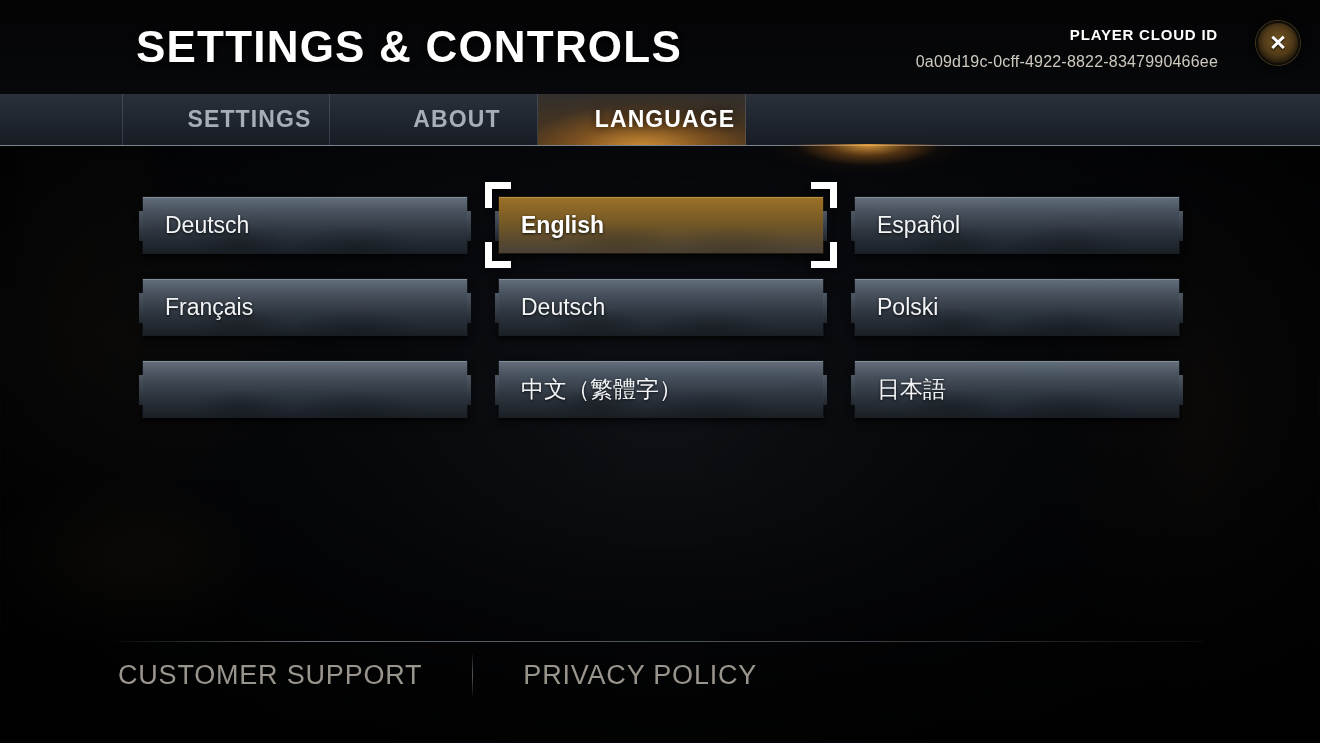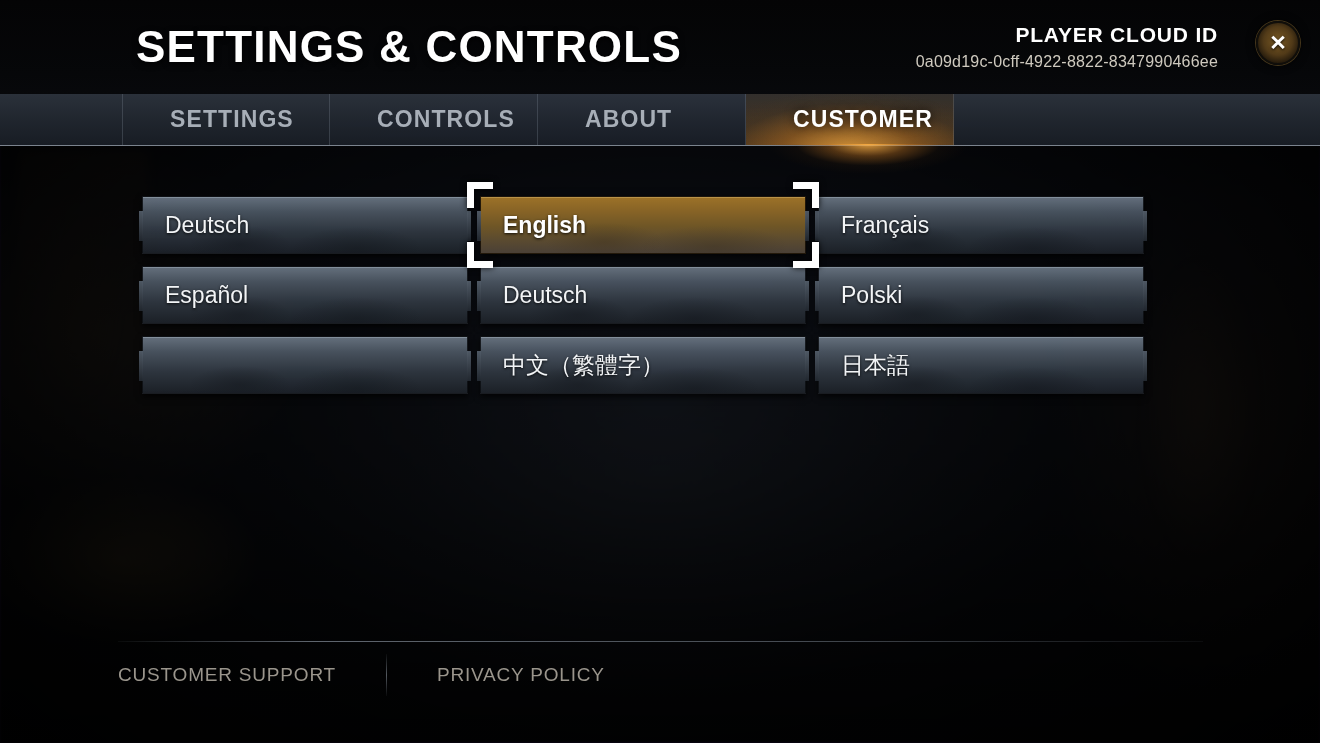--- a/index.html
+++ b/index.html
@@ -73,21 +73,21 @@
     text-shadow: 0 2px 6px rgba(0,0,0,0.9);
     white-space: nowrap;
   }
 
   .cloud-id-block {
     position: absolute;
     right: 102px; top: 22px;
     text-align: right;
   }
   .cloud-id-label {
-    font-size: 21px;
+    font-size: 15px;
     font-weight: bold;
     letter-spacing: 0.8px;
     color: #ffffff;
     line-height: 26px;
     white-space: nowrap;
   }
   .cloud-id-value {
     font-size: 16px;
     letter-spacing: 0.2px;
     color: #cfcabf;
@@ -130,20 +130,21 @@
     border-bottom: 1px solid rgba(190,200,212,0.55);
     display: flex;
     align-items: stretch;
     padding-left: 122px;
   }
   .tab {
     position: relative;
     width: 208px;
     display: flex;
     align-items: center;
+    justify-content: center;
     font-size: 23px;
     font-weight: bold;
     letter-spacing: 1.1px;
     color: #a7aeb7;
     cursor: pointer;
     border-right: 1px solid rgba(125,135,148,0.30);
     padding-left: 47px;
   }
   .tab:first-child { border-left: 1px solid rgba(125,135,148,0.30); }
   .tab.active {
@@ -163,21 +164,20 @@
 
   
   .lang-grid {
     position: absolute;
     left: 142px; top: 196px;
     width: 1040px;
     display: grid;
     grid-template-columns: repeat(3, 326px);
     column-gap: 30px;
     row-gap: 24px;
-    gap: 12px;
   }
 
   .lang-btn {
     position: relative;
     height: 58px;
     display: flex;
     align-items: center;
     padding-left: 22px;
     font-size: 23px;
     color: #f2f4f6;
@@ -257,21 +257,21 @@
     background: linear-gradient(90deg, rgba(150,162,176,0.05) 0%, rgba(170,182,196,0.55) 18%, rgba(150,162,176,0.45) 62%, rgba(120,132,146,0.08) 100%);
   }
   .footer {
     position: absolute;
     left: 118px; top: 652px;
     height: 46px;
     display: flex;
     align-items: center;
   }
   .footer-link {
-    font-size: 19px;
+    font-size: 27px;
     letter-spacing: 0.8px;
     color: #9a958c;
     cursor: pointer;
     white-space: nowrap;
   }
   .footer-sep {
     width: 1px;
     height: 42px;
     margin: 0 50px;
     background: linear-gradient(180deg, rgba(150,160,172,0.05), rgba(150,160,172,0.55), rgba(150,160,172,0.05));
@@ -296,27 +296,24 @@
     <div class="cloud-id-value">0a09d19c-0cff-4922-8822-8347990466ee</div>
   </div>
 
   <div class="close-button"></div>
 
   <div class="tabbar">
     <div class="tab">
         <span>SETTINGS</span>
       </div>
     <div class="tab">
-        <span>CONTROLS</span>
-      </div>
-    <div class="tab">
         <span>ABOUT</span>
       </div>
     <div class="tab active">
-        <span>CUSTOMER</span>
+        <span>LANGUAGE</span>
       </div>
   </div>
   <div class="tab-glow"></div>
 
   <div class="lang-grid">
 
     <div class="lang-btn">
       <span class="notch-r"></span>
       <span class="label">Deutsch</span>
     </div>
@@ -325,26 +322,26 @@
       <span class="bracket tl"></span>
       <span class="bracket tr"></span>
       <span class="bracket bl"></span>
       <span class="bracket br"></span>
       <span class="notch-r"></span>
       <span class="label">English</span>
     </div>
 
     <div class="lang-btn">
       <span class="notch-r"></span>
+      <span class="label">Español</span>
+    </div>
+
+    <div class="lang-btn">
+      <span class="notch-r"></span>
       <span class="label">Français</span>
-    </div>
-
-    <div class="lang-btn">
-      <span class="notch-r"></span>
-      <span class="label">Español</span>
     </div>
 
     <div class="lang-btn">
       <span class="notch-r"></span>
       <span class="label">Deutsch</span>
     </div>
 
     <div class="lang-btn">
       <span class="notch-r"></span>
       <span class="label">Polski</span>

